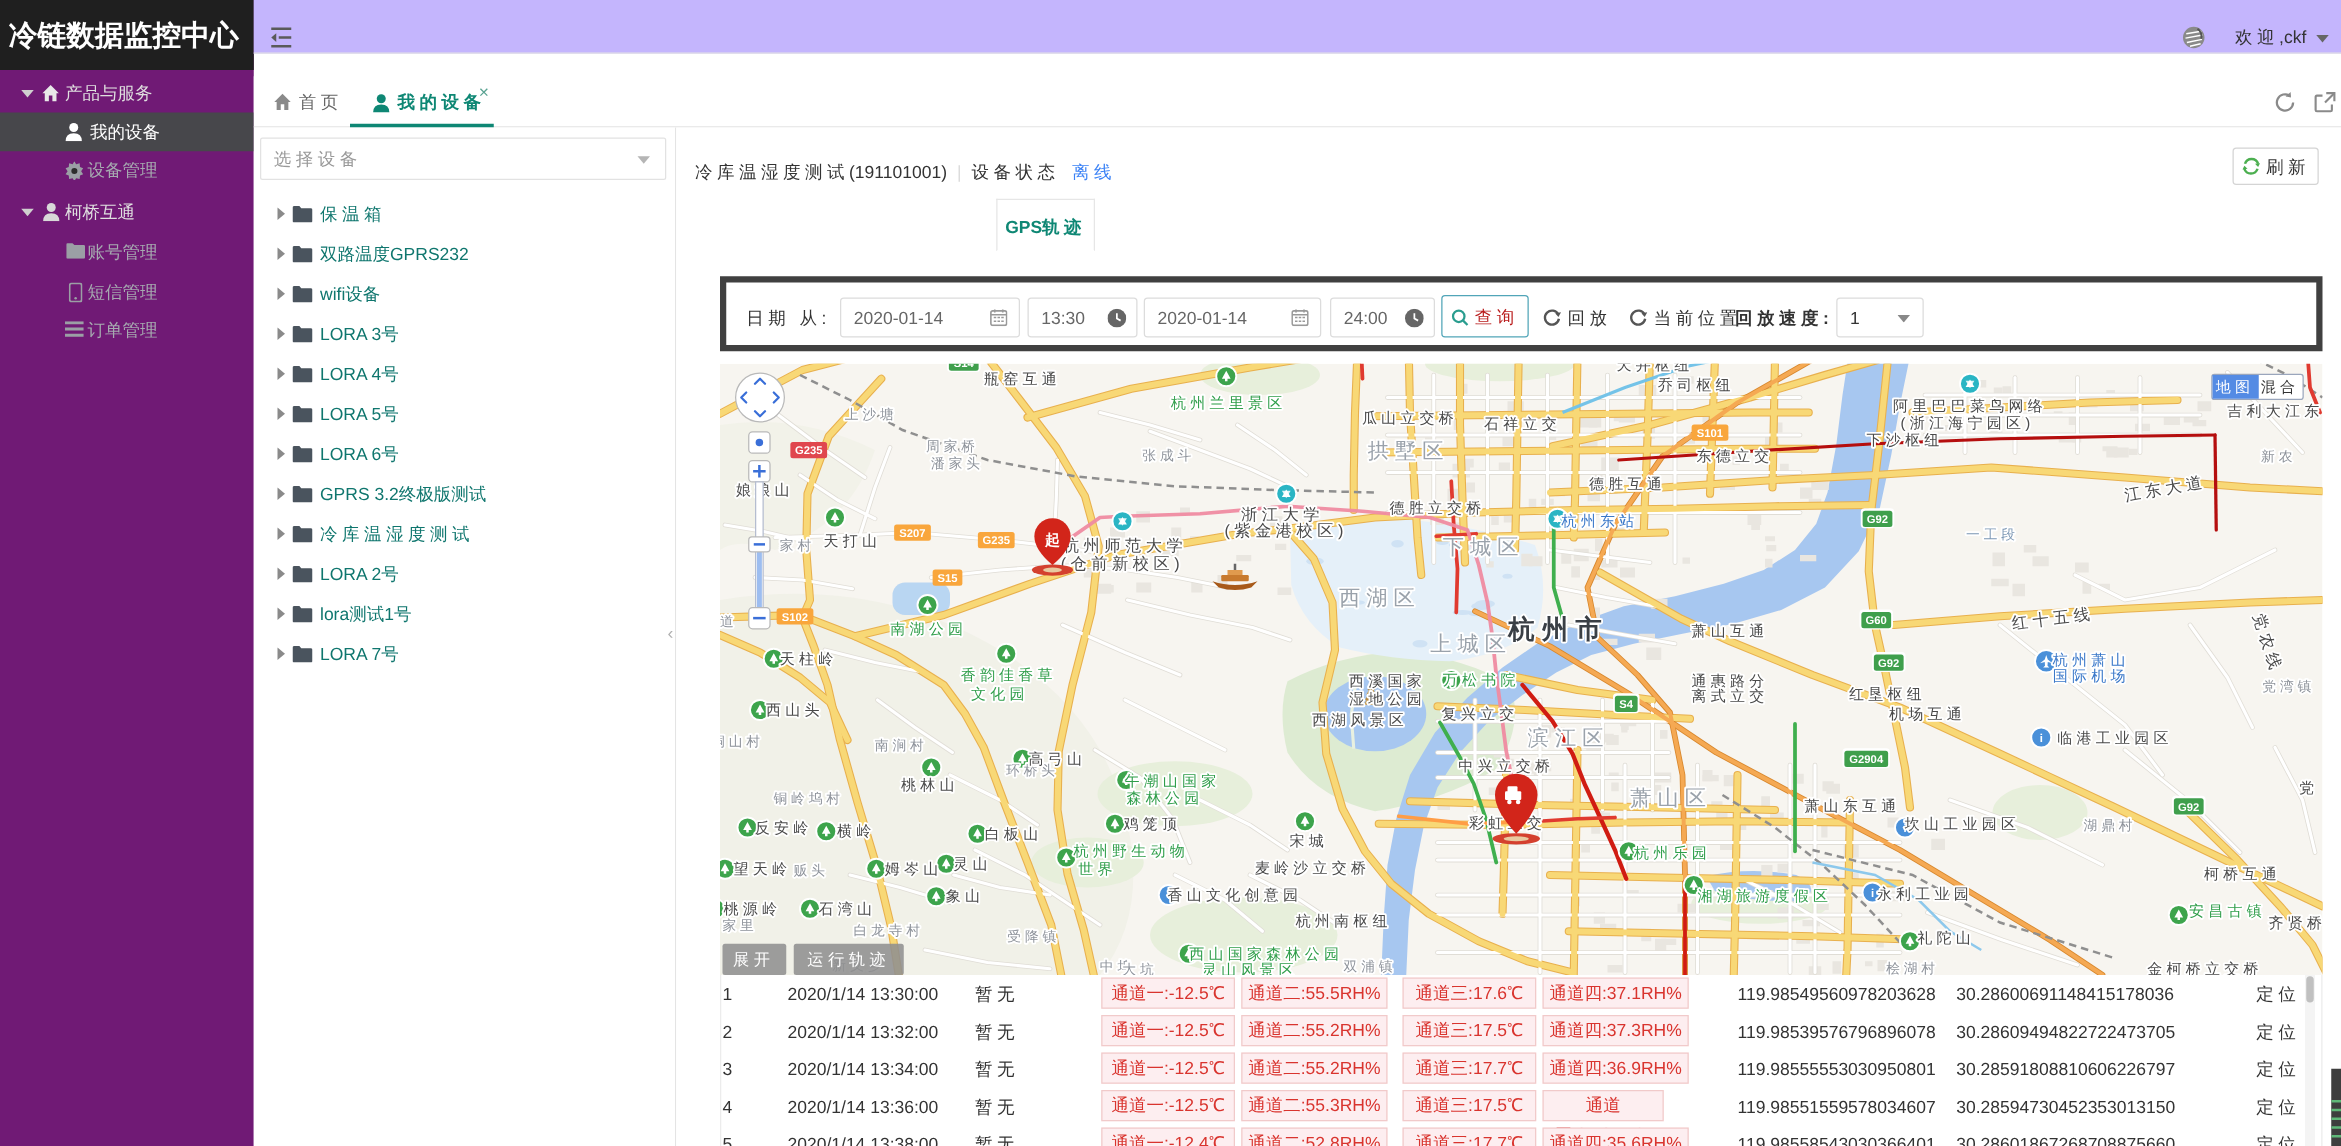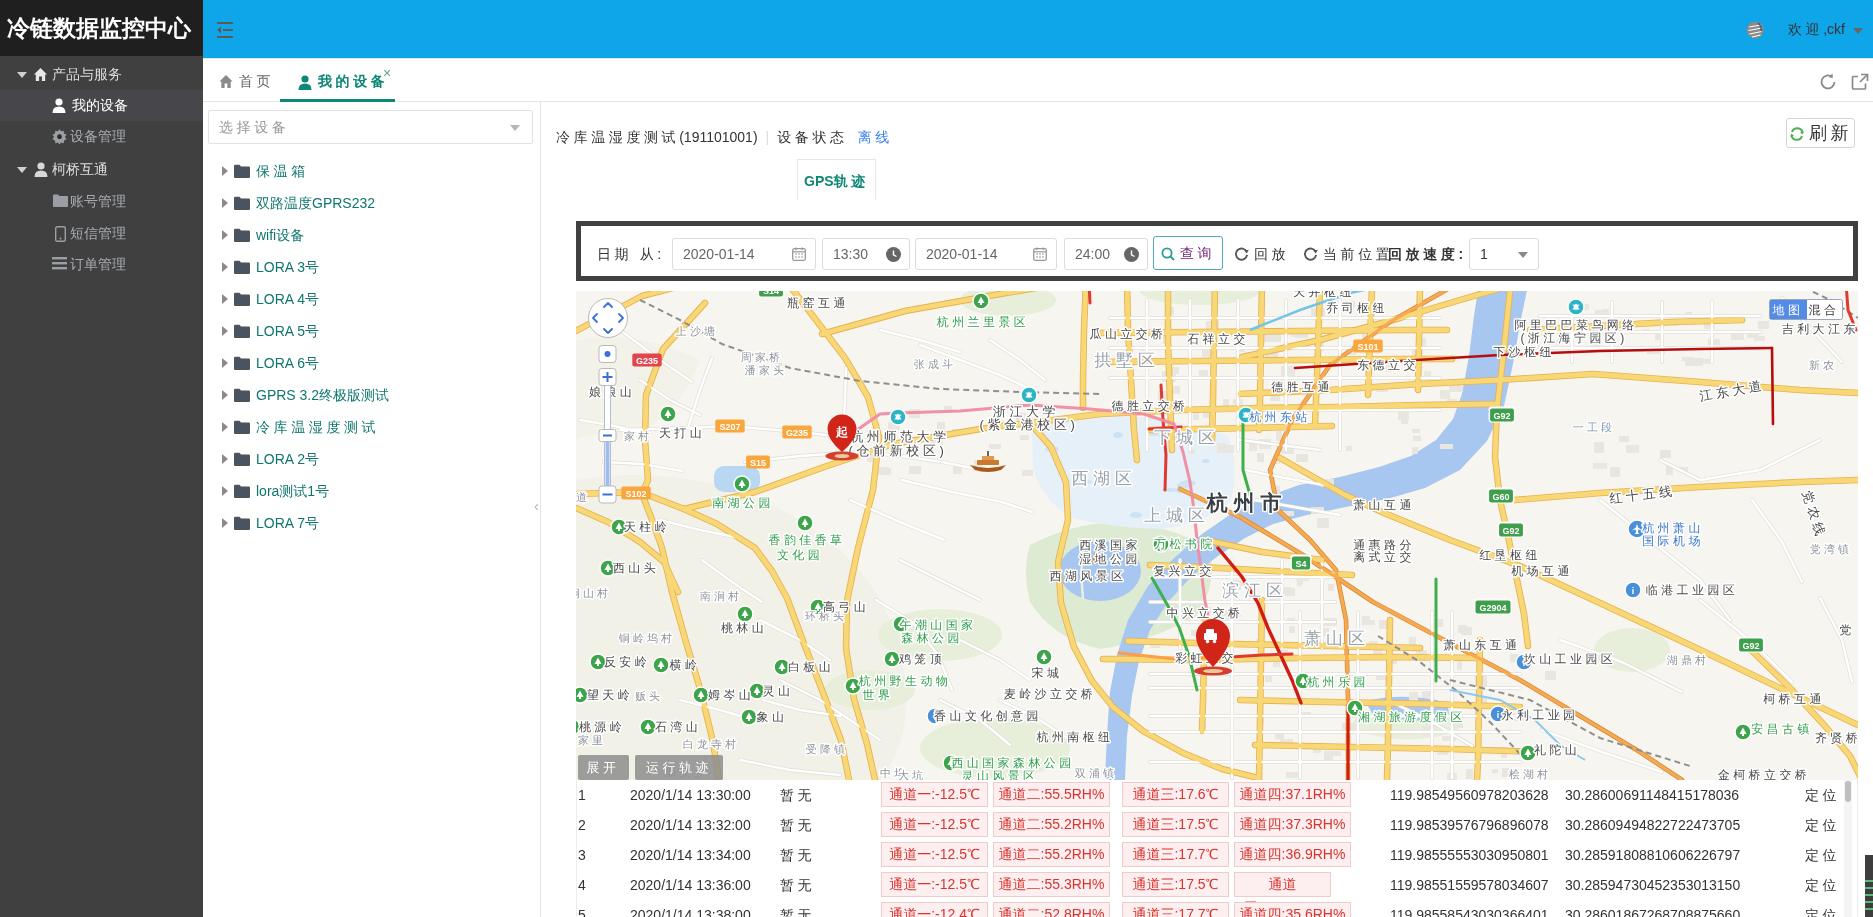--- a/index.html
+++ b/index.html
@@ -1,28 +1,28 @@
 <!DOCTYPE html>
 <html><head>
 <meta charset="utf-8">
 <style>
 *{margin:0;padding:0;box-sizing:border-box}
 html,body{width:1873px;height:917px;overflow:hidden;font-family:"Liberation Sans",sans-serif;background:#fff;position:relative}
 .abs{position:absolute}
 
-#side{position:absolute;left:0;top:0;width:203px;height:917px;background:#404040}
+#side{position:absolute;left:0;top:0;width:203px;height:917px;background:#701a75}
 #logo{height:56px;background:#1f1f1f;color:#fff;font-size:23px;font-weight:bold;line-height:56px;padding-left:7px;letter-spacing:0;white-space:nowrap}
 .mi{position:absolute;left:0;width:193px;height:31px;line-height:31px;color:#dfdfdf;font-size:14px}
 .mi .txt{position:absolute;top:0}
 .caret{position:absolute;width:0;height:0;border-left:5px solid transparent;border-right:5px solid transparent;border-top:6px solid #cfcfcf;top:13px;left:17px}
 .icn{position:absolute;top:8px}
 .sub{color:#a6aab0}
 #sel-item{position:absolute;left:0;top:90px;width:203px;height:31px;background:#47474b}
 
-#topbar{position:absolute;left:203px;top:0;width:1670px;height:59px;background:#0ea5e9;border-bottom:1px solid #e6e6e6}
+#topbar{position:absolute;left:203px;top:0;width:1670px;height:43px;background:#c4b5fd;border-bottom:1px solid #e6e6e6}
 #collapse{position:absolute;left:12px;top:20px;width:20px;height:20px}
 #welcome{position:absolute;right:28px;top:21px;font-size:14px;color:#333}
 #wcaret{position:absolute;right:10px;top:28px;width:0;height:0;border-left:5px solid transparent;border-right:5px solid transparent;border-top:6px solid #666}
 #moon{position:absolute;right:108px;top:20px}
 
 #tabbar{position:absolute;left:203px;top:61px;width:1670px;height:41px;background:#fff;border-bottom:1px solid #e3e3e3}
 .tab1{position:absolute;top:0;height:41px;line-height:41px;font-size:14px;color:#666}
 #tab-active{color:#0e8774;font-weight:bold}
 #tab-underline{position:absolute;left:77px;top:38px;width:115px;height:3px;background:#0e8774}
 #tab-x{position:absolute;left:180px;top:5px;color:#5aa392;font-size:14px;line-height:14px}
@@ -33,31 +33,31 @@
 .titem{position:absolute;left:0;width:338px;height:32px;font-size:14px;color:#0f766e;line-height:32px}
 .tcaret{position:absolute;left:19px;top:11px;width:0;height:0;border-top:5px solid transparent;border-bottom:5px solid transparent;border-left:6px solid #8a8a8a}
 .tfold{position:absolute;left:31px;top:9px}
 .tlab{position:absolute;left:53px}
 #divchev{position:absolute;left:534px;top:498px;color:#b0b0b0;font-size:14px}
 
 #main{position:absolute;left:541px;top:102px;width:1332px;height:815px;background:#fff}
 #title{position:absolute;left:15px;top:27px;font-size:14px;color:#333}
 #title .sep{color:#dcdcdc;margin:0 8px}
 #title .off{color:#3b82f6;margin-left:10px}
-#refresh{position:absolute;left:1245px;top:16px;width:69px;height:30px;border:1px solid #d4d4d4;border-radius:3px;font-size:18px;color:#333;line-height:28px;text-align:center}
+#refresh{position:absolute;left:1245px;top:16px;width:69px;height:30px;border:1px solid #d4d4d4;border-radius:3px;font-size:14px;color:#333;line-height:28px;text-align:center}
 
 #stabs{position:absolute;left:0px;top:57px;width:1332px;height:42px;border-bottom:1px solid #e6e6e6;border-top:1px solid #ededed}
 .stab{position:absolute;top:0;height:42px;line-height:42px;font-size:14px;color:#555;text-align:center}
 #stab-act{position:absolute;left:256px;top:57px;width:79px;height:42px;border:1px solid #e6e6e6;border-bottom:1px solid #fff;background:#fff;color:#0e8774;font-weight:bold;line-height:42px;text-align:center;font-size:14px}
 
 #toolbox{position:absolute;left:35px;top:119px;width:1282px;height:60px;border:5px solid #404040}
 .tl{position:absolute;top:20px;font-size:14px;color:#333}
 .inp{position:absolute;top:12px;height:32px;border:1px solid #dcdcdc;border-radius:3px;font-size:14px;color:#666;line-height:30px;padding-left:10px;background:#fff}
 .bold{font-weight:bold}
-#qbtn{position:absolute;left:572px;top:10px;width:70px;height:34px;border:1px solid #51a5b8;border-radius:3px;color:#701a75;font-size:14px;line-height:32px;text-align:center}
+#qbtn{position:absolute;left:572px;top:10px;width:70px;height:34px;border:1px solid #51a5b8;border-radius:3px;color:#b91c1c;font-size:14px;line-height:32px;text-align:center}
 
 #dtable{position:absolute;left:35px;top:678px;width:1282px;height:139px;background:#fff;font-size:14px;color:#333}
 .trow{position:absolute;left:0;width:1282px;height:30px;line-height:30px}
 .chan{position:absolute;top:2px;height:25px;background:#fdeef0;border:1px solid #f1caca;color:#d9342e;text-align:center;line-height:23px;font-size:14px}
 #tscroll{position:absolute;left:1844px;top:780px;width:8px;height:137px;background:#f4f4f4}
 #tthumb{position:absolute;left:1px;top:1px;width:6px;height:21px;background:#c0c0c0;border-radius:3px}
 #widget{position:absolute;left:1865px;top:855px;width:8px;height:62px;background:#3e3e3e}
 svg text{font-family:"Liberation Sans",sans-serif}
 .cjk{letter-spacing:3.6px}
 .cjk6{letter-spacing:6.5px}

